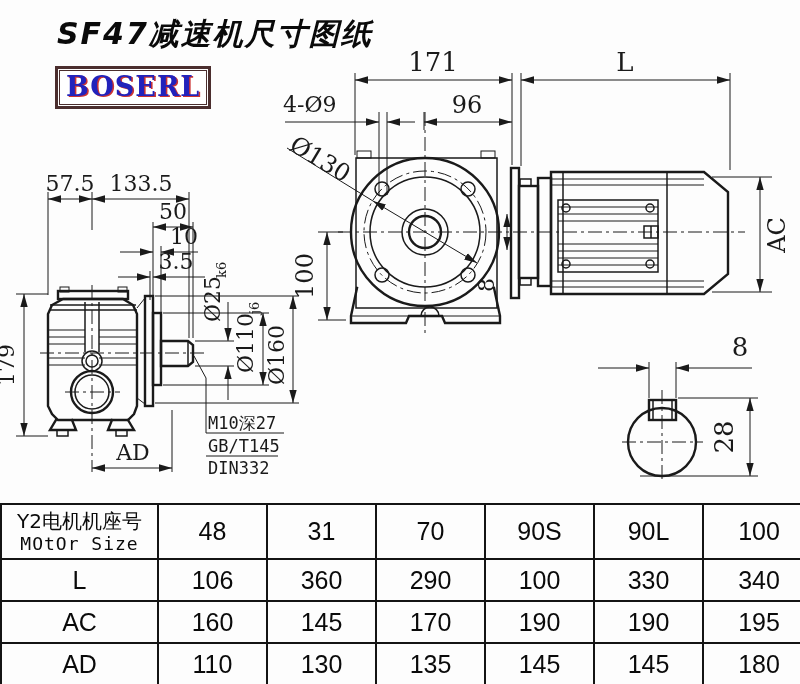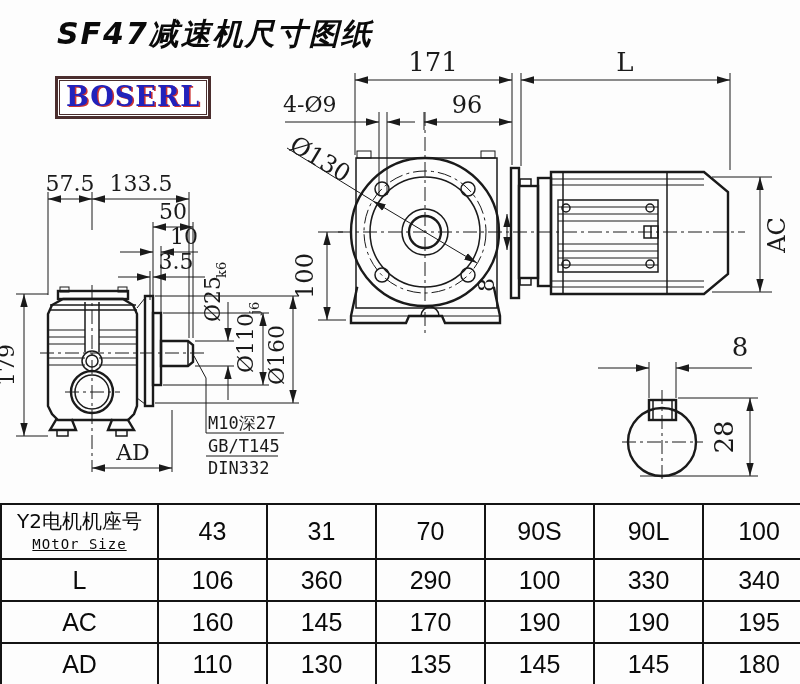--- a/index.html
+++ b/index.html
@@ -1,38 +1,38 @@
 <!DOCTYPE html>
 <html><head>
 <meta charset="utf-8">
 <style>
   html,body{margin:0;padding:0;background:#ffffff;}
   #stage{position:relative;width:800px;height:684px;background:#fdfdfd;overflow:hidden;
          font-family:"Liberation Sans", sans-serif;color:#111;}
   #title{position:absolute;left:57px;top:14px;font-size:30px;font-weight:bold;
          letter-spacing:2px;color:#0a0a0a;font-family:"DejaVu Sans",sans-serif;font-style:italic;}
-  #logo{position:absolute;left:55px;top:76px;border:3px solid #4b2e2e;padding:1px;background:#fff;}
+  #logo{position:absolute;left:55px;top:66px;border:3px solid #4b2e2e;padding:1px;background:#fff;}
   #logo .inner{border:1px solid #4b2e2e;padding:0 6px 2px 6px;}
   #logo .txt{font-family:"DejaVu Serif",serif;font-weight:bold;font-size:27px;color:#2222bb;
              text-shadow:1.5px 1px 0 #cc3333;letter-spacing:1px;}
   svg{position:absolute;left:0;top:0;}
   .ol{stroke:#1a1a1a;stroke-width:2.4;fill:none;stroke-linejoin:miter;stroke-linecap:square;}
   .ml{stroke:#1a1a1a;stroke-width:1.5;fill:none;}
   .tl{stroke:#1a1a1a;stroke-width:1;fill:none;}
   .cl{stroke:#1a1a1a;stroke-width:1;fill:none;stroke-dasharray:14 4 3 4;}
   .dim{font-family:"DejaVu Serif",serif;fill:#1a1a1a;}
   .mono{font-family:"DejaVu Sans Mono",monospace;fill:#1a1a1a;}
   .s26{font-size:26px;} .s24{font-size:24px;} .s22{font-size:22px;} .s17{font-size:17px;} .s13{font-size:13px;}
   #sizetable{position:absolute;left:0;top:503px;width:800px;height:181px;border-collapse:collapse;table-layout:fixed;}
   #sizetable td{border:2px solid #141414;text-align:center;vertical-align:middle;padding:0;
                 font-size:25px;font-family:"Liberation Sans",sans-serif;color:#0a0a0a;margin-top:44px;}
   #sizetable tr{height:42px;}
   #sizetable tr.hdr{height:55px;}
   td.headcell div.cn{font-size:20px;line-height:24px;font-family:"DejaVu Sans",sans-serif;}
-  td.headcell div.en{font-size:14px;line-height:22px;font-family:"DejaVu Sans Mono",monospace;letter-spacing:1px;text-decoration:underline;}
+  td.headcell div.en{font-size:18px;line-height:22px;font-family:"DejaVu Sans Mono",monospace;letter-spacing:1px;}
   td.rowlab{font-size:24px;}
 </style>
 </head>
 <body>
 
 <div id="stage">
 
   <div id="title">SF47减速机尺寸图纸</div>
 
   <div id="logo">
@@ -256,21 +256,21 @@
     </g>
   </svg>
 
   <table id="sizetable">
     <tbody>
       <tr class="hdr">
         <td class="headcell" style="width:155px">
           <div class="cn">Y2电机机座号</div>
           <div class="en">MOtOr Size</div>
         </td>
-        <td style="width:107px">43</td>
+        <td style="width:107px">48</td>
         <td style="width:107px">31</td>
         <td style="width:107px">70</td>
         <td style="width:107px">90S</td>
         <td style="width:107px">90L</td>
         <td style="width:110px">100</td>
       </tr>
       <tr>
         <td class="rowlab">L</td>
         <td>106</td>
         <td>360</td>

